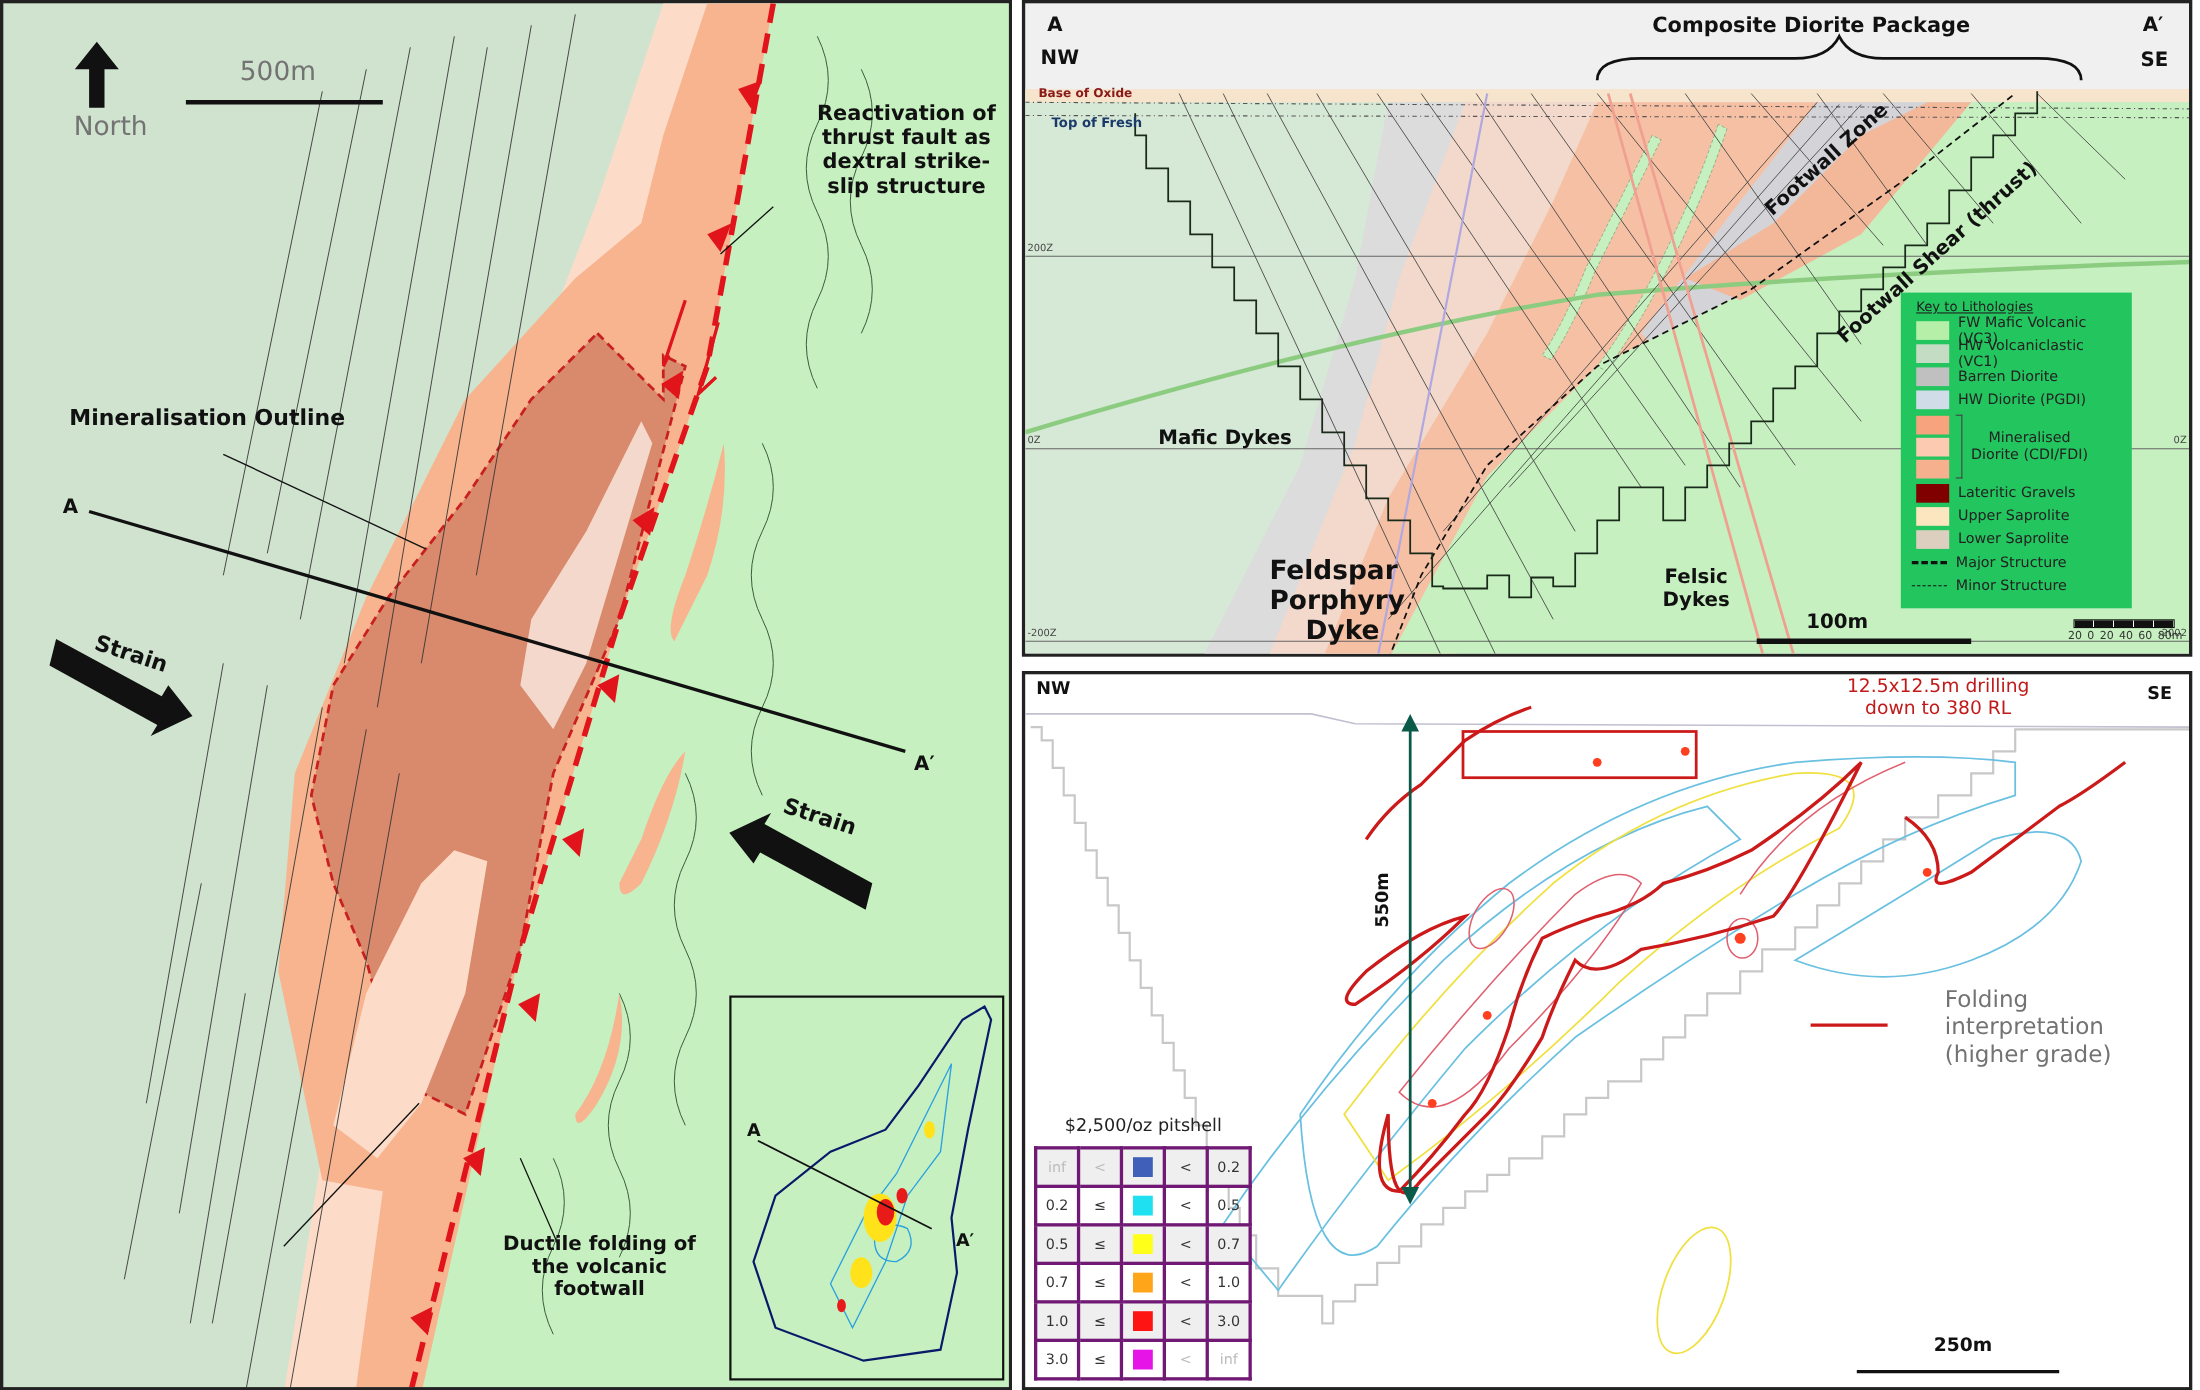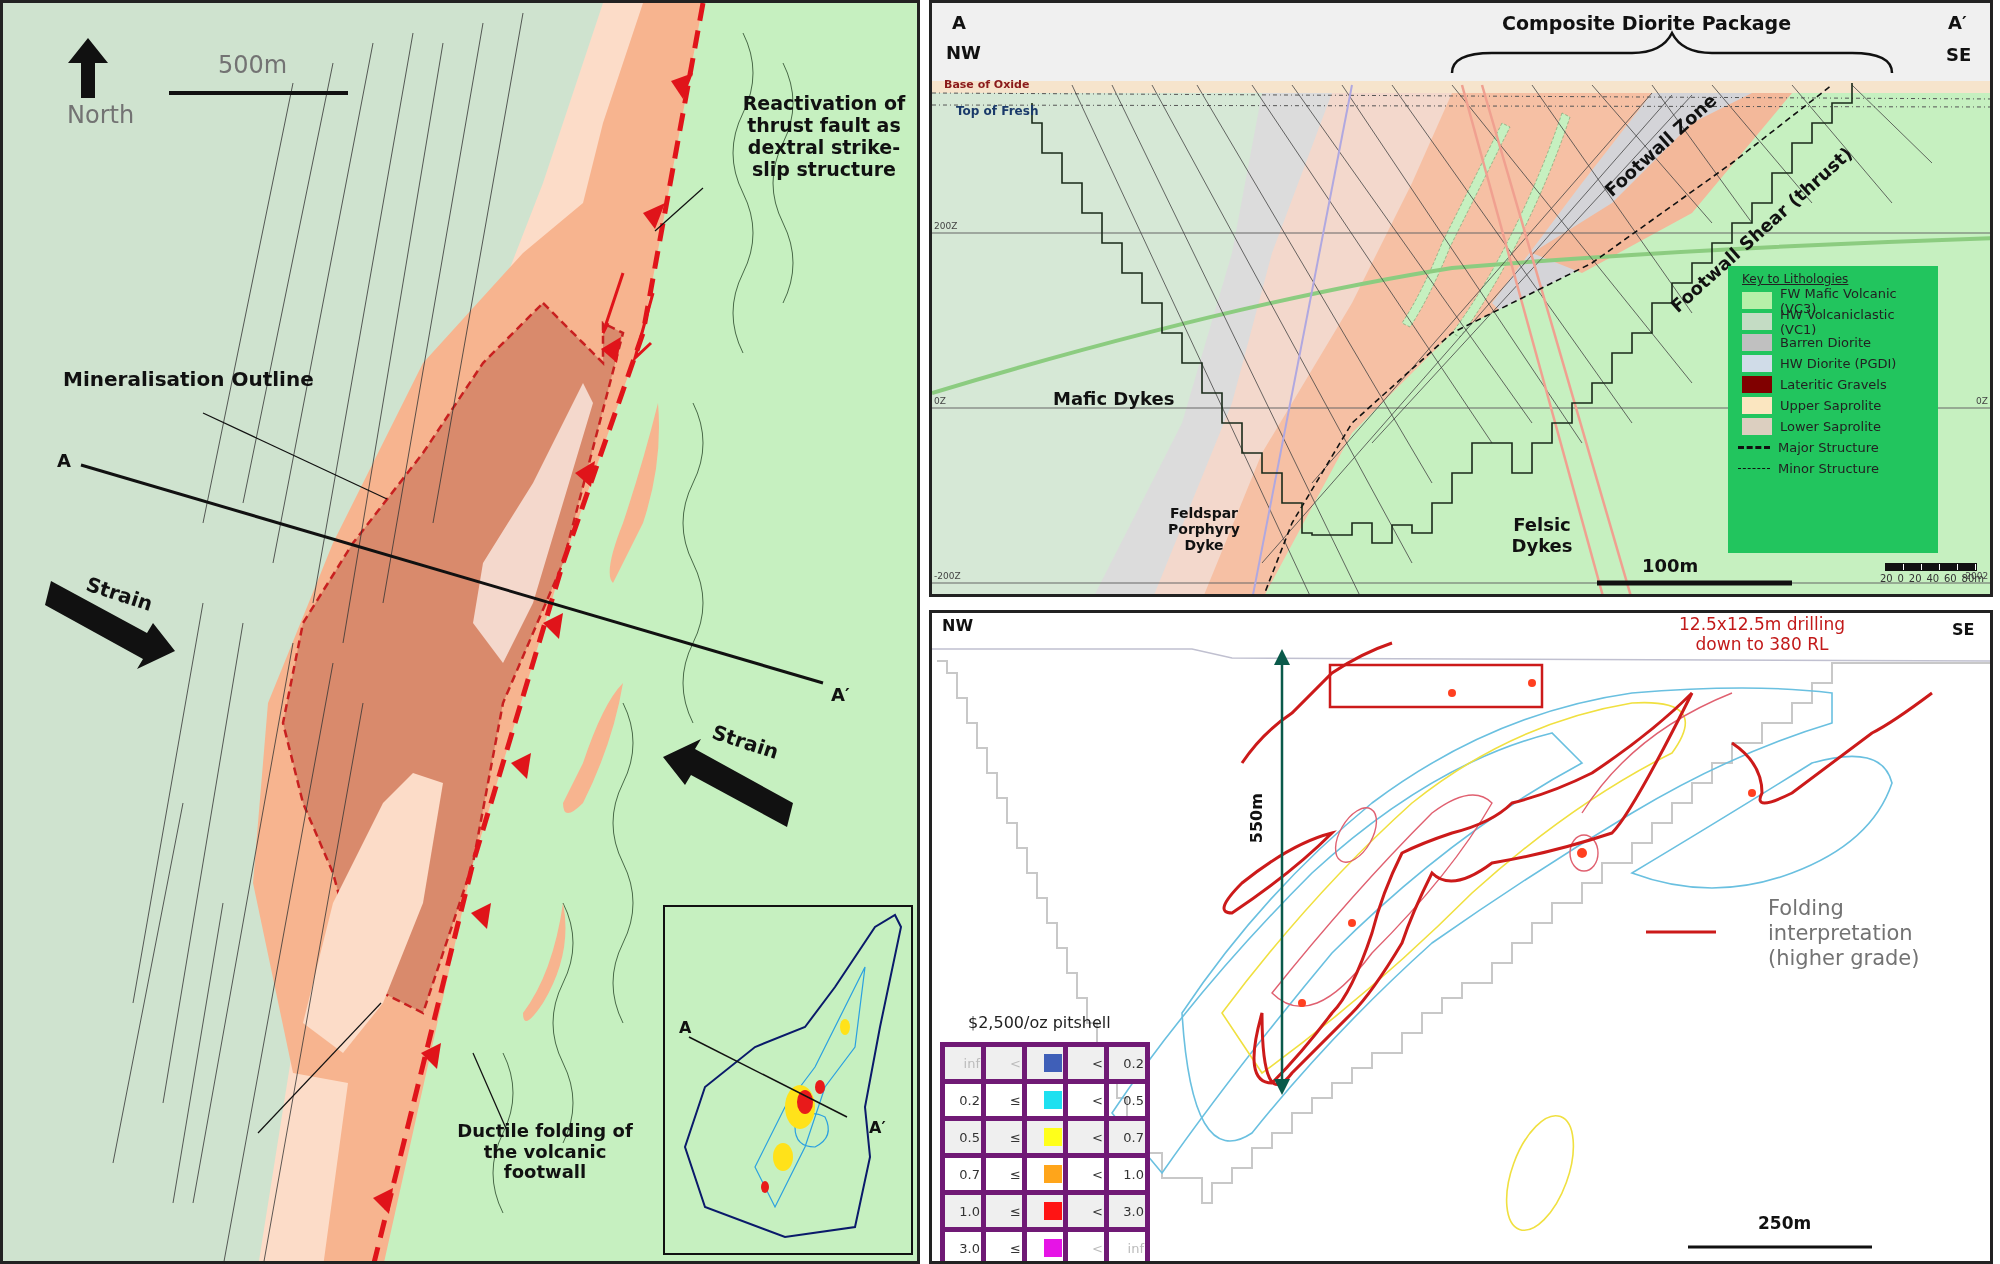--- a/index.html
+++ b/index.html
@@ -8,21 +8,21 @@
   #plan{left:0;top:0;width:920px;height:1264px;background:#cfe3cf;}
   #xsec{left:929px;top:0;width:1064px;height:597px;background:#f0f0f0;}
   #grade{left:929px;top:610px;width:1064px;height:654px;background:#fff;}
   svg{position:absolute;left:0;top:0;}
   .lbl{position:absolute;font-weight:bold;color:#111;text-align:center;line-height:1.15;}
   .plain{position:absolute;color:#737373;}
   .legend{position:absolute;background:#22c55e;box-sizing:border-box;}
   .leg-row{display:flex;align-items:center;height:21px;font-size:13px;color:#222;}
   .sw{width:30px;height:17px;margin:0 8px 0 8px;flex:none;}
   table.pit{border-collapse:collapse;font-size:13px;color:#333;}
-  table.pit td{width:34px;height:30px;text-align:right;border:5px solid #701a75;}
+  table.pit td{width:34px;height:30px;text-align:center;border:3px solid #701a75;}
   table.pit tr:nth-child(odd) td{background:#efefef;}
   table.pit td.dim{color:#bbb;}
   .chip{display:inline-block;width:18px;height:18px;vertical-align:middle;}
 </style>
 </head>
 <body>
 
 <div id="plan" class="panel">
   <svg width="920" height="1264" viewBox="0 0 920 1264">
 
@@ -200,21 +200,21 @@
   <div class="lbl" style="left:570px;top:10px;font-size:19px;">Composite Diorite Package</div>
   <div class="lbl" style="left:12px;top:76px;font-size:11px;color:#8a1a1a;">Base of Oxide</div>
   <div class="lbl" style="left:24px;top:102px;font-size:12px;color:#1a3a6a;">Top of Fresh</div>
   <div class="plain" style="left:2px;top:218px;font-size:9px;color:#444;">200Z</div>
   <div class="plain" style="left:2px;top:393px;font-size:9px;color:#444;">0Z</div>
   <div class="plain" style="left:2px;top:568px;font-size:9px;color:#444;">-200Z</div>
   <div class="plain" style="left:1036px;top:218px;font-size:9px;color:#444;margin-left:35px;">2002</div>
   <div class="plain" style="left:1044px;top:393px;font-size:9px;color:#444;">0Z</div>
   <div class="plain" style="left:1030px;top:568px;font-size:9px;color:#444;">-2002</div>
   <div class="lbl" style="left:74px;top:386px;font-size:18px;margin-left:47px;">Mafic Dykes</div>
-  <div class="lbl" style="left:222px;top:502px;width:100px;font-size:14px;">Feldspar Porphyry Dyke</div>
+  <div class="lbl" style="left:222px;top:502px;width:100px;font-size:24px;text-align:right;">Feldspar Porphyry Dyke</div>
   <div class="lbl" style="left:570px;top:512px;width:80px;font-size:18px;">Felsic Dykes</div>
   <div class="lbl" style="left:676px;top:180px;font-size:18px;transform:rotate(-42deg);transform-origin:left center;">Footwall Zone</div>
   <div class="lbl" style="left:742px;top:296px;font-size:18px;transform:rotate(-42deg);transform-origin:left center;">Footwall Shear (thrust)</div>
   <div class="lbl" style="left:710px;top:553px;font-size:18px;">100m</div>
 
   <div style="position:absolute;left:953px;top:560px;width:90px;height:6px;background:repeating-linear-gradient(90deg,#111 0 17px,#fff 17px 18px);border:1px solid #111;"></div>
   <div style="position:absolute;left:948px;top:570px;width:104px;display:flex;justify-content:space-between;font-size:10px;color:#333;">
     <span>20</span>
     <span>0</span>
     <span>20</span>
@@ -234,20 +234,29 @@
         <span>HW Volcaniclastic (VC1)</span>
       </div>
     <div class="leg-row">
         <span class="sw" style="background:#c0c0c0"></span>
         <span>Barren Diorite</span>
       </div>
     <div class="leg-row">
         <span class="sw" style="background:#d0dce8"></span>
         <span>HW Diorite (PGDI)</span>
       </div>
+    <div style="display:flex;align-items:center;height:64px;font-size:13px;color:#222;">
+      <div style="display:flex;flex-direction:column;gap:3px;margin:0 6px 0 8px;">
+        <span class="sw" style="background:#f7a47e;margin:0"></span>
+        <span class="sw" style="background:#fbcab0;margin:0"></span>
+        <span class="sw" style="background:#f7b08e;margin:0"></span>
+      </div>
+      <span style="width:5px;height:56px;border:1px solid #444;border-left:none;margin-right:6px;"></span>
+      <span style="width:110px;text-align:center;">Mineralised Diorite (CDI/FDI)</span>
+    </div>
     <div class="leg-row">
         <span class="sw" style="background:#800000"></span>
         <span>Lateritic Gravels</span>
       </div>
     <div class="leg-row">
         <span class="sw" style="background:#fbe6c0"></span>
         <span>Upper Saprolite</span>
       </div>
     <div class="leg-row">
         <span class="sw" style="background:#dccfc0"></span>

